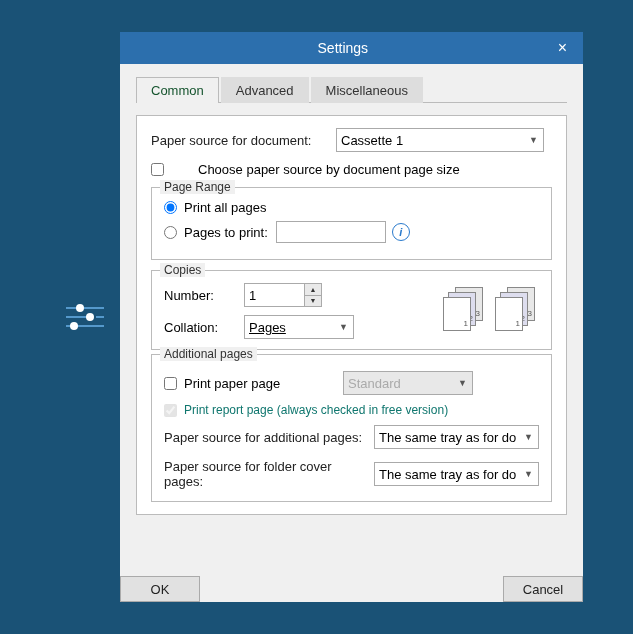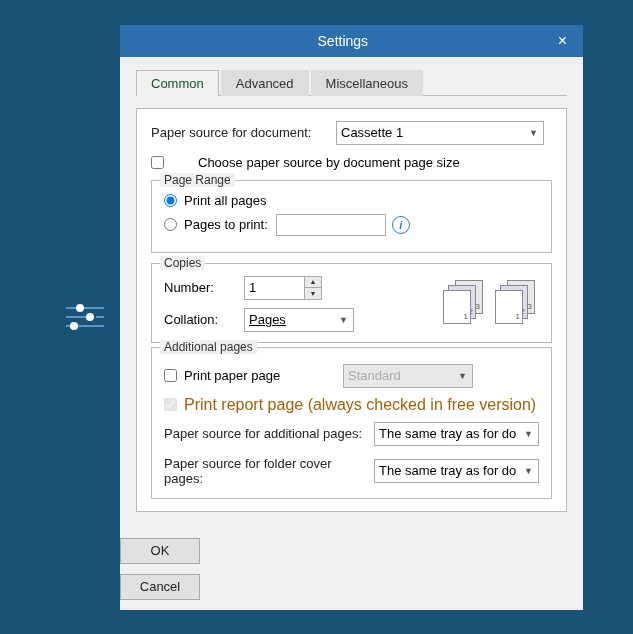--- a/index.html
+++ b/index.html
@@ -276,23 +276,22 @@
       font-weight: bold;
       margin-left: 6px;
       cursor: pointer;
       font-style: italic;
     }
 
     .dialog-footer {
       display: flex;
       justify-content: space-between;
       gap: 10px;
-      padding: 10px 0 10px 0;
+      padding: 10px 0 0 0;
       background: #f0f0f0;
-      flex-direction: column;
     }
 
     .footer-btn {
       width: 80px;
       height: 26px;
       background: #e1e1e1;
       border: 1px solid #aaa;
       cursor: pointer;
       font-size: 13px;
       color: #222;
@@ -513,21 +512,21 @@
             <label for="print-cover" style="min-width:155px;">Print paper page</label>
             <div class="select-wrapper disabled-select" style="margin-left:4px;">
               <select style="width:130px;background:#e8e8e8;color:#aaa;">
                 <option>Standard</option>
               </select>
             </div>
           </div>
 
           <div class="checkbox-row checkbox-disabled" style="margin-bottom:8px;color:#aaa;">
             <input type="checkbox" id="print-report" checked="" disabled="" style="margin-right: 7px; opacity: 0.6;">
-            <label for="print-report" style="color:#a16207;font-size:16px;">Print report page (always checked in free version)</label>
+            <label for="print-report" style="color:#0f766e;font-size:12px;">Print report page (always checked in free version)</label>
           </div>
 
           <div class="row" style="margin-bottom:10px;">
             <label style="min-width:210px;">Paper source for additional pages:</label>
             <div class="select-wrapper">
               <select style="width:165px;">
                 <option>The same tray as for documents</option>
               </select>
             </div>
           </div>

